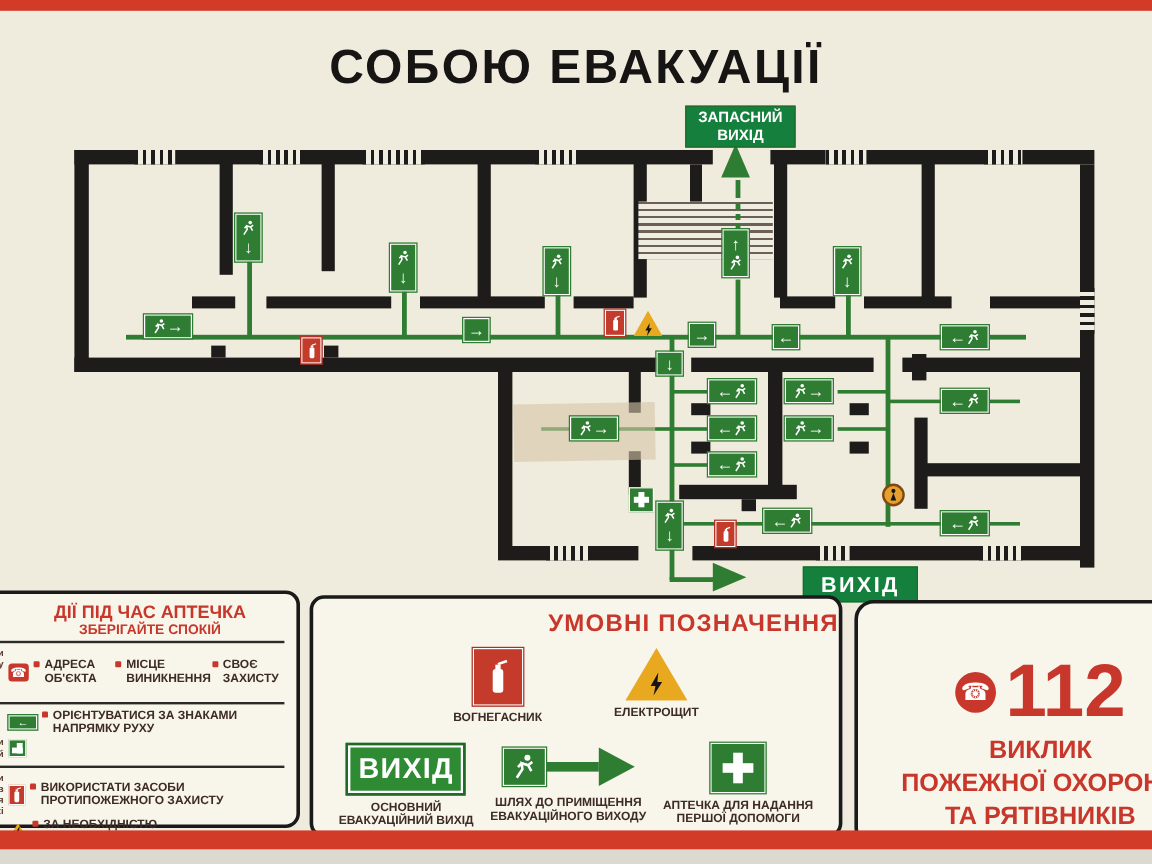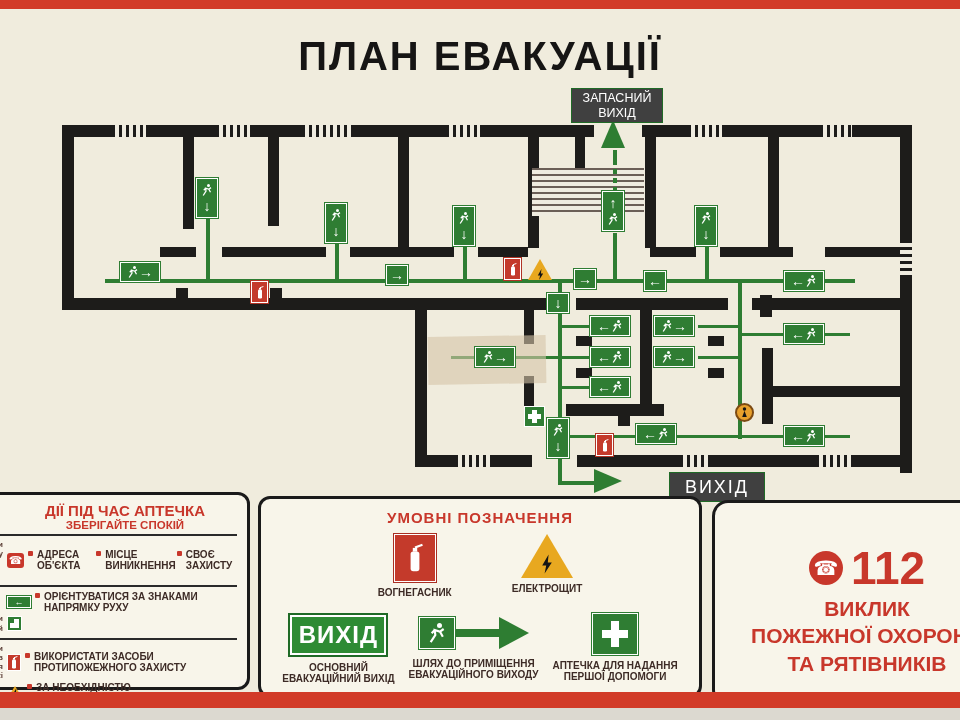--- a/index.html
+++ b/index.html
@@ -31,21 +31,21 @@
        background:#e8a820;clip-path:polygon(50% 0,100% 100%,0 100%)}
   .crossbox{position:absolute;background:#2f7d33;border:1px solid #fff;display:flex;align-items:center;justify-content:center}
   .here{position:absolute;border-radius:50%;background:#e8a02c;border:2px solid #7c4a12;
         display:flex;align-items:center;justify-content:center}
   .tape{position:absolute;background:rgba(213,196,168,.6);transform:rotate(-1deg)}
   .bigup{position:absolute;width:0;height:0;border-left:12px solid transparent;
          border-right:12px solid transparent;border-bottom:28px solid #2e7d32}
   .bigright{position:absolute;width:0;height:0;border-top:12px solid transparent;
             border-bottom:12px solid transparent;border-left:28px solid #2e7d32}
   
-  .exit-label{position:absolute;background:#404040;color:#fff;font-weight:normal;text-align:center;
+  .exit-label{position:absolute;background:#15803d;color:#fff;font-weight:bold;text-align:center;
     display:flex;align-items:center;justify-content:center;white-space:pre-line;border:1px solid #1f6a26}
   #label-zapasnyi{left:571px;top:88px;width:90px;height:33px;font-size:12.5px;line-height:1.15}
   #label-vyhid{left:669px;top:472px;width:94px;height:28px;font-size:18px;letter-spacing:2px}
   
   .panel{position:absolute;background:#f8f5ea;border:3px solid #1a1a1a;border-radius:12px;box-sizing:border-box}
   #panel-left{left:-62px;top:492px;width:312px;height:198px}
   #panel-legend{left:258px;top:496px;width:444px;height:202px}
   #panel-call{left:712px;top:500px;width:310px;height:206px;border-radius:16px}
   .red{color:#c8372b}
   #left-title{margin:7px 8px 0 70px;text-align:center;font-size:15px;font-weight:bold}
@@ -56,46 +56,46 @@
   .lp-112{font-size:19px;font-weight:bold;color:#c8372b;text-align:center;width:52px;flex:none}
   .lp-ico{flex:none;display:flex;align-items:center;justify-content:center}
   .lp-items{display:flex;gap:1px}
   .lp-item{display:flex;align-items:flex-start;gap:4px;font-size:10px;font-weight:bold;color:#3d2b26;line-height:1.1;white-space:pre-line}
   .bullet{width:5px;height:5px;background:#c8372b;border-radius:1px;margin-top:2px;flex:none}
   .mini-phone{width:17px;height:15px;background:#c8372b;border-radius:3px;color:#fff;font-size:11px;display:flex;align-items:center;justify-content:center}
   .mini-exitarrow{width:22px;height:10px;background:#2f7d33;color:#fff;font-size:9px;display:flex;align-items:center;justify-content:center;border:1px solid #fff;outline:1px solid #2f7d33}
   .mini-cross{width:13px;height:13px;background:#2f7d33;border:1px solid #fff;display:flex;align-items:center;justify-content:center}
   .mini-ext{width:12px;height:15px;background:#c43a2b;border:1px solid #fff;display:flex;align-items:center;justify-content:center}
   .mini-tri{width:16px;height:13px;background:#e8a820;clip-path:polygon(50% 0,100% 100%,0 100%);display:flex;align-items:flex-end;justify-content:center}
-  #legend-title{margin-top:10px;text-align:center;font-size:15px;font-weight:bold;letter-spacing:1px}
+  #legend-title{margin-top:10px;text-align:right;font-size:20px;font-weight:bold;letter-spacing:1px}
   .lg-row1{display:flex;justify-content:center;gap:60px;margin-top:8px}
   .lg-item{display:flex;flex-direction:column;align-items:center;gap:5px;font-size:10px;font-weight:bold;color:#3d2b26;text-align:center;line-height:1.15;white-space:pre-line}
   .lg-ext{width:40px;height:46px;background:#c43a2b;border:1px solid #fff;outline:1px solid #a92f22;display:flex;align-items:center;justify-content:center}
   .lg-tri{width:52px;height:44px;background:#e8a820;clip-path:polygon(50% 0,100% 100%,0 100%);display:flex;align-items:flex-end;justify-content:center;padding-bottom:4px;box-sizing:border-box}
   .lg-row2{display:flex;justify-content:center;align-items:flex-start;gap:14px;margin-top:14px}
   .lg-exit-sign{width:96px;height:40px;background:#2e8b34;border:2px solid #1f6a26;box-shadow:inset 0 0 0 2px #fff;
     color:#fff;font-size:24px;font-weight:bold;display:flex;align-items:center;justify-content:center;letter-spacing:1px}
   .lg-path{display:flex;align-items:center;height:40px}
   .lg-mansign{width:34px;height:30px;background:#2f7d33;border:1px solid #fff;outline:1px solid #2f7d33;display:flex;align-items:center;justify-content:center}
   .lg-shaft{width:44px;height:8px;background:#2e7d32}
   .lg-head{width:0;height:0;border-top:16px solid transparent;border-bottom:16px solid transparent;border-left:30px solid #2e7d32}
   .lg-cross{width:44px;height:40px;background:#2f7d33;border:1px solid #fff;outline:1px solid #2f7d33;display:flex;align-items:center;justify-content:center}
   .lg-here{width:42px;height:42px;border-radius:50%;background:#e8a02c;border:3px solid #7c4a12;display:flex;align-items:center;justify-content:center}
   #call-inner{margin-top:38px;text-align:center}
   #call-112-row{display:flex;align-items:center;justify-content:center;gap:8px}
   .phone-circle{width:34px;height:34px;border-radius:50%;background:#c8372b;color:#fff;font-size:20px;display:flex;align-items:center;justify-content:center}
-  #call-112{font-size:46px;font-weight:bold;color:#c8372b}
+  #call-112{font-size:62px;font-weight:bold;color:#c8372b}
   .call-line{font-size:21px;font-weight:bold;color:#c8372b;line-height:1.3;white-space:nowrap}
 </style>
 </head>
 <body>
 
 <div class="abs" id="top-border"></div>
 
-<div class="abs" id="page-title">ПЛАН ЕВАКУАЦІЇ</div>
+<div class="abs" id="page-title">СОБОЮ ЕВАКУАЦІЇ</div>
 
 <div id="plan">
     <div class="wall" style="left: 62px; top: 125px; width: 532px; height: 12px;"></div>
     <div class="wall" style="left: 642px; top: 125px; width: 270px; height: 12px;"></div>
     <div class="wall" style="left: 62px; top: 125px; width: 12px; height: 185px;"></div>
     <div class="wall" style="left: 900px; top: 137px; width: 12px; height: 336px;"></div>
     <div class="wall" style="left: 183px; top: 133px; width: 11px; height: 96px;"></div>
     <div class="wall" style="left: 268px; top: 133px; width: 11px; height: 93px;"></div>
     <div class="wall" style="left: 398px; top: 133px; width: 11px; height: 115px;"></div>
     <div class="wall" style="left: 528px; top: 133px; width: 11px; height: 115px;"></div>

